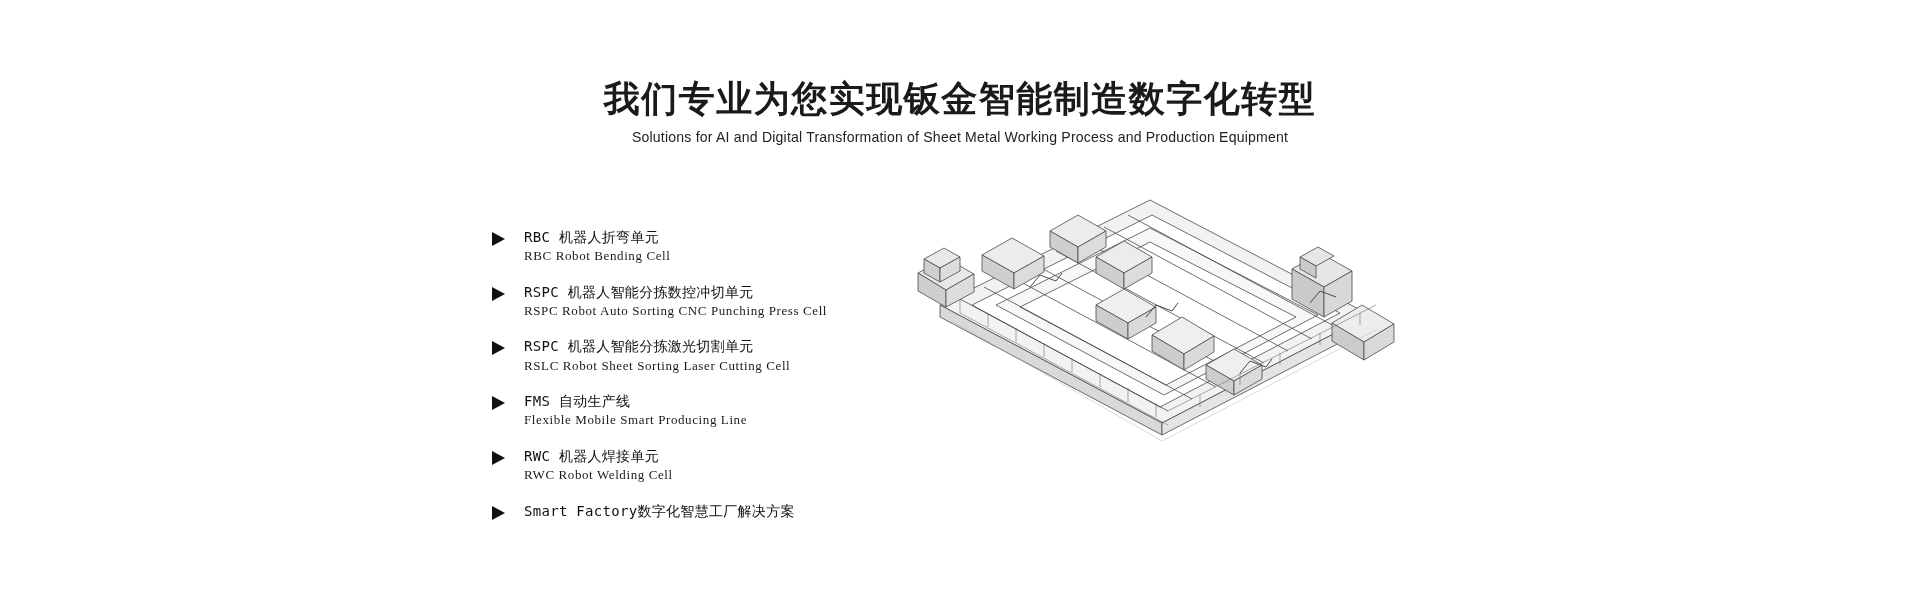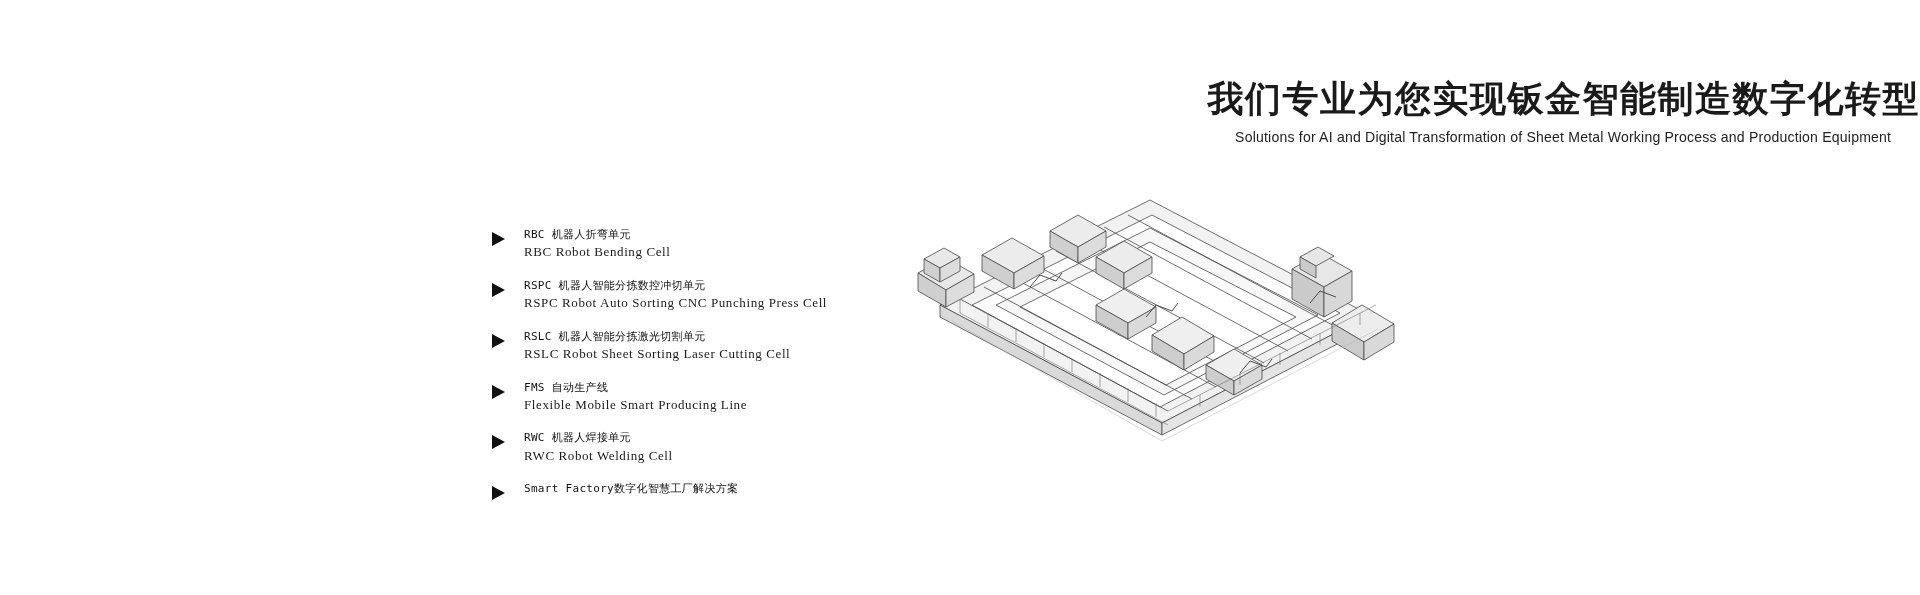--- a/index.html
+++ b/index.html
@@ -21,21 +21,21 @@
     width: 1920px;
     height: 595px;
   }
 
   
   .heading-block {
     position: absolute;
     left: 0;
     top: 78px;
     width: 1920px;
-    text-align: right;
+    text-align: center;
   }
   .headline-cn {
     font-family: "Liberation Sans", sans-serif;
     font-size: 36px;
     font-weight: bold;
     letter-spacing: 1.5px;
     color: #1a1a1a;
     line-height: 1.15;
     margin: 0;
   }
@@ -69,21 +69,21 @@
     left: 0;
     top: 4px;
     width: 0;
     height: 0;
     border-top: 7px solid transparent;
     border-bottom: 7px solid transparent;
     border-left: 13px solid #111111;
   }
   .item-cn {
     font-family: "DejaVu Sans Mono", "Liberation Sans", monospace;
-    font-size: 11px;
+    font-size: 14px;
     letter-spacing: 0.3px;
     color: #111111;
     line-height: 1.3;
     white-space: nowrap;
   }
   .item-en {
     font-family: "Liberation Serif", serif;
     font-size: 13px;
     letter-spacing: 0.6px;
     color: #1a1a1a;
@@ -121,21 +121,21 @@
     </div>
 
     <div class="list-item">
       <span class="bullet"></span>
       <div class="item-cn">RSPC  机器人智能分拣数控冲切单元</div>
       <div class="item-en">RSPC Robot Auto Sorting CNC Punching Press Cell</div>
     </div>
 
     <div class="list-item">
       <span class="bullet"></span>
-      <div class="item-cn">RSLC  机器人智能分拣激光切割单元</div>
+      <div class="item-cn">RSPC  机器人智能分拣激光切割单元</div>
       <div class="item-en">RSLC Robot Sheet Sorting Laser Cutting Cell</div>
     </div>
 
     <div class="list-item">
       <span class="bullet"></span>
       <div class="item-cn">FMS  自动生产线</div>
       <div class="item-en">Flexible Mobile Smart Producing Line</div>
     </div>
 
     <div class="list-item">

